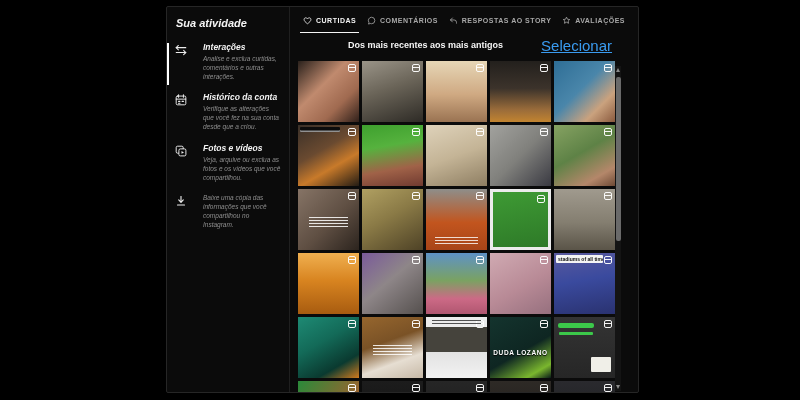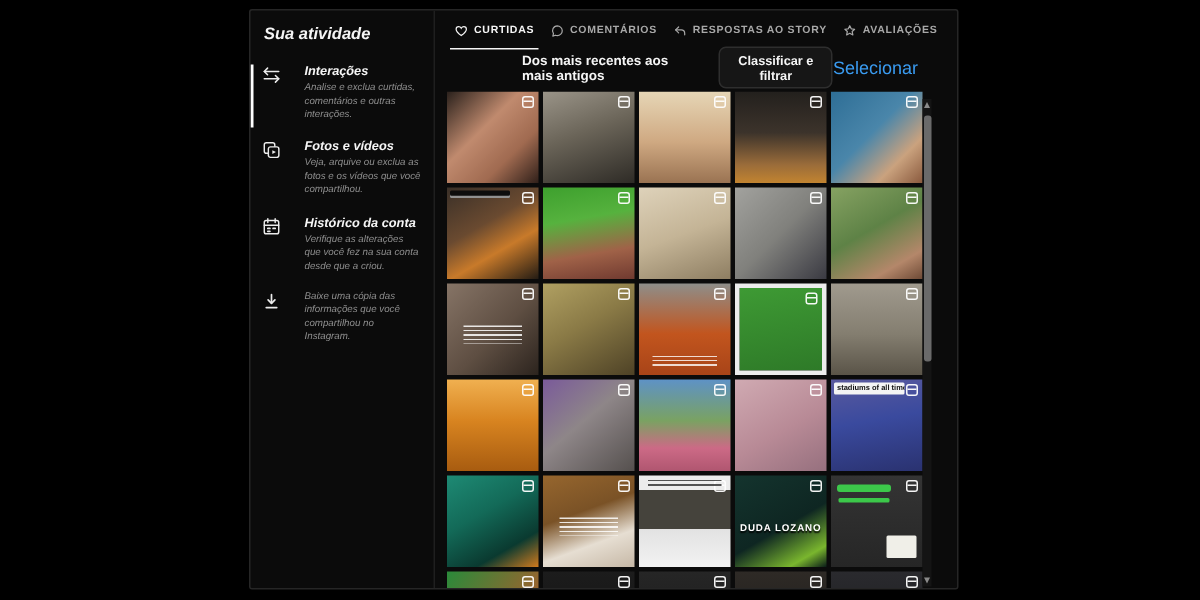--- a/index.html
+++ b/index.html
@@ -34,21 +34,21 @@
   .tab svg { width:9px; height:9px; display:block; }
   .tab.active { color:#f5f5f5; }
   .tab.active::after { content:''; position:absolute; left:-3px; right:-3px; bottom:0;
     height:1px; background:#f5f5f5; }
 
   .toolbar { height:24px; display:flex; align-items:center; padding:0 26px 0 10px; }
   .sort-label { font-size:9px; font-weight:bold; color:#f5f5f5;padding-left:48px; }
   .filter-button { margin-left:14px; font-size:8.5px; font-weight:bold; color:#f5f5f5;
     background:#161616; border:1px solid #2e2e2e; border-radius:5px;
     padding:3px 9px; cursor:pointer; }
-  .select-link { margin-left:auto; font-size:12px; color:#3a9bf0; cursor:pointer; }
+  .select-link { margin-left:auto; font-size:15px; color:#3a9bf0; cursor:pointer;text-decoration:underline; }
 
   .grid-wrap { flex:1; overflow:hidden; padding-left:8px; margin-top:4px; position:relative; }
   .grid { display:grid; grid-template-columns:repeat(5,61px); grid-auto-rows:61px;
     gap:3px; width:317px; }
   .cell { position:relative; overflow:hidden; cursor:pointer; background:#222; }
   .cell-icon { position:absolute; top:3px; right:3px; width:8px; height:8px;
     border:1px solid #fff; border-radius:2px; opacity:.95; }
   .cell-icon::before { content:''; position:absolute; left:0; right:0; top:1.5px;
     height:1px; background:#fff; }
 
@@ -111,43 +111,43 @@
           </svg>
         </span>
         <span class="nav-texts">
           <span class="nav-label" style="display:block">Interações</span>
           <span class="nav-desc" style="display:block">Analise e exclua curtidas, comentários e outras interações.</span>
         </span>
       </div>
 
       <div class="nav-item">
         <span class="nav-icon">
+          <svg viewBox="0 0 16 16" fill="none" stroke="currentColor" stroke-width="1.1" stroke-linecap="round" stroke-linejoin="round">
+            <rect x="2.5" y="3.5" width="11" height="10" rx="1.4"></rect>
+            <path d="M5.2 2v3M10.8 2v3M2.5 7h11"></path>
+            <path d="M5.2 9.5h1.6M9.2 9.5h1.6M5.2 11.7h1.6" stroke-width="1.3"></path>
+          </svg>
+        </span>
+        <span class="nav-texts">
+          <span class="nav-label" style="display:block">Histórico da conta</span>
+          <span class="nav-desc" style="display:block">Verifique as alterações que você fez na sua conta desde que a criou.</span>
+        </span>
+      </div>
+
+      <div class="nav-item">
+        <span class="nav-icon">
           <svg viewBox="0 0 16 16" fill="none" stroke="currentColor" stroke-width="1.1" stroke-linejoin="round">
             <rect x="2.5" y="2.5" width="8" height="8" rx="1.6"></rect>
             <rect x="5.6" y="5.6" width="8" height="8" rx="1.6" fill="#0b0b0b"></rect>
             <path d="M8.6 8.1 11.4 9.6 8.6 11.1Z" fill="currentColor" stroke="none"></path>
           </svg>
         </span>
         <span class="nav-texts">
           <span class="nav-label" style="display:block">Fotos e vídeos</span>
           <span class="nav-desc" style="display:block">Veja, arquive ou exclua as fotos e os vídeos que você compartilhou.</span>
-        </span>
-      </div>
-
-      <div class="nav-item">
-        <span class="nav-icon">
-          <svg viewBox="0 0 16 16" fill="none" stroke="currentColor" stroke-width="1.1" stroke-linecap="round" stroke-linejoin="round">
-            <rect x="2.5" y="3.5" width="11" height="10" rx="1.4"></rect>
-            <path d="M5.2 2v3M10.8 2v3M2.5 7h11"></path>
-            <path d="M5.2 9.5h1.6M9.2 9.5h1.6M5.2 11.7h1.6" stroke-width="1.3"></path>
-          </svg>
-        </span>
-        <span class="nav-texts">
-          <span class="nav-label" style="display:block">Histórico da conta</span>
-          <span class="nav-desc" style="display:block">Verifique as alterações que você fez na sua conta desde que a criou.</span>
         </span>
       </div>
 
       <div class="nav-item">
         <span class="nav-icon">
           <svg viewBox="0 0 16 16" fill="none" stroke="currentColor" stroke-width="1.3" stroke-linecap="round" stroke-linejoin="round">
             <path d="M8 2.8v6.4"></path>
               <path d="M5.4 6.8 8 9.4 10.6 6.8"></path>
               <path d="M4 12.6h8"></path>
           </svg>
@@ -183,21 +183,20 @@
         <div class="tab">
           <svg viewBox="0 0 10 10" fill="none" stroke="currentColor" stroke-width="0.9" stroke-linejoin="round">
             <path d="M5 1.3l1.1 2.3 2.5.3-1.8 1.7.5 2.5L5 6.9 2.7 8.1l.5-2.5L1.4 3.9l2.5-.3Z"></path>
           </svg>
           <span>AVALIAÇÕES</span>
         </div>
       </div>
 
       <div class="toolbar">
         <span class="sort-label">Dos mais recentes aos mais antigos</span>
-        <button class="filter-button">Classificar e filtrar</button>
         <span class="select-link">Selecionar</span>
       </div>
 
       <div class="grid-wrap">
         <div class="grid">
             <div class="cell" style="background: linear-gradient(135deg, rgb(42, 33, 28) 0%, rgb(192, 138, 110) 40%, rgb(160, 106, 80) 70%, rgb(48, 32, 26) 100%);">
 
     <span class="cell-icon"></span>
   </div>
             <div class="cell" style="background: linear-gradient(160deg, rgb(154, 148, 136) 0%, rgb(106, 100, 88) 45%, rgb(46, 43, 38) 100%);">

